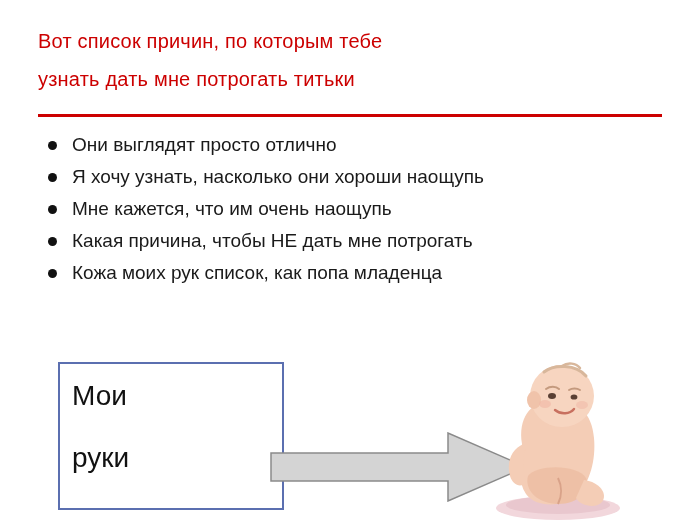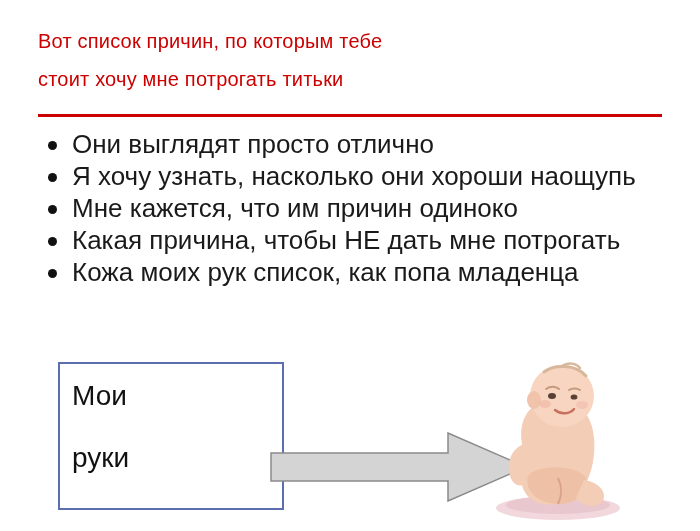--- a/index.html
+++ b/index.html
@@ -54,21 +54,21 @@
     width: 630px;
     list-style: none;
     margin: 0;
     padding: 0;
   }
   .bullet-item {
     position: relative;
     padding-left: 32px;
     margin-bottom: 7px;
     color: #1a1a1a;
-    font-size: 26px;
+    font-size: 19px;
     line-height: 25px;
   }
   .bullet-item .dot {
     position: absolute;
     left: 8px;
     top: 9px;
     width: 9px;
     height: 9px;
     border-radius: 50%;
     background: #111111;
@@ -116,37 +116,37 @@
     height: 168px;
   }
 </style>
 </head>
 <body>
 
 <div class="slide">
 
   <div class="title-block">
     <div class="title-line">Вот список причин, по которым тебе</div>
-    <div class="title-line">стоит хочу мне потрогать титьки</div>
+    <div class="title-line">узнать дать мне потрогать титьки</div>
   </div>
 
   <div class="title-rule"></div>
 
   <ul class="bullets">
     <li class="bullet-item">
       <span class="dot"></span>
       <span>Они выглядят просто отлично</span>
     </li>
     <li class="bullet-item">
       <span class="dot"></span>
       <span>Я хочу узнать, насколько они хороши наощупь</span>
     </li>
     <li class="bullet-item">
       <span class="dot"></span>
-      <span>Мне кажется, что им причин одиноко</span>
+      <span>Мне кажется, что им очень наощупь</span>
     </li>
     <li class="bullet-item">
       <span class="dot"></span>
       <span>Какая причина, чтобы НЕ дать мне потрогать</span>
     </li>
     <li class="bullet-item">
       <span class="dot"></span>
       <span>Кожа моих рук список, как попа младенца</span>
     </li>
   </ul>

